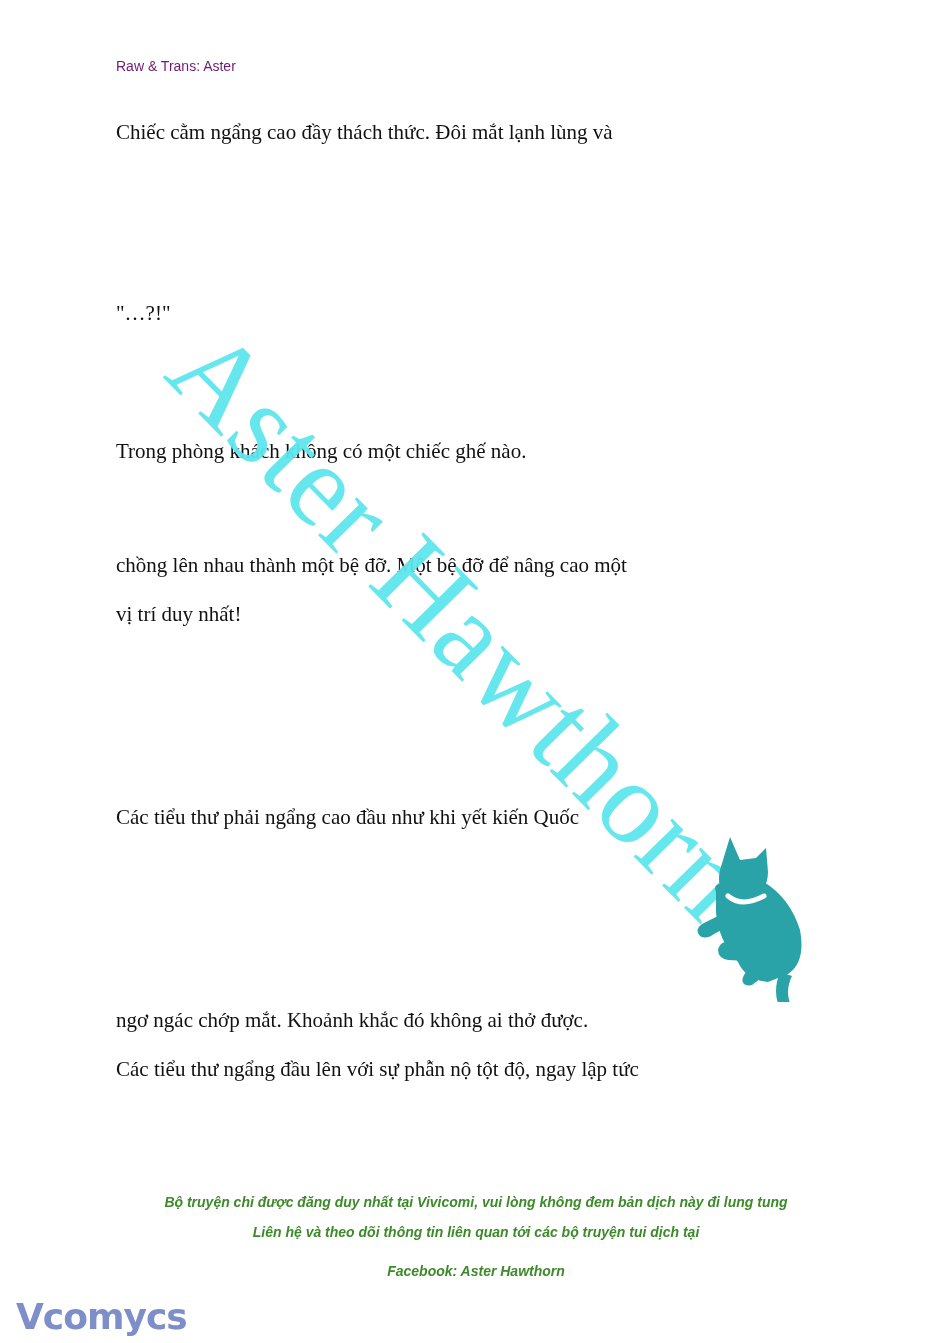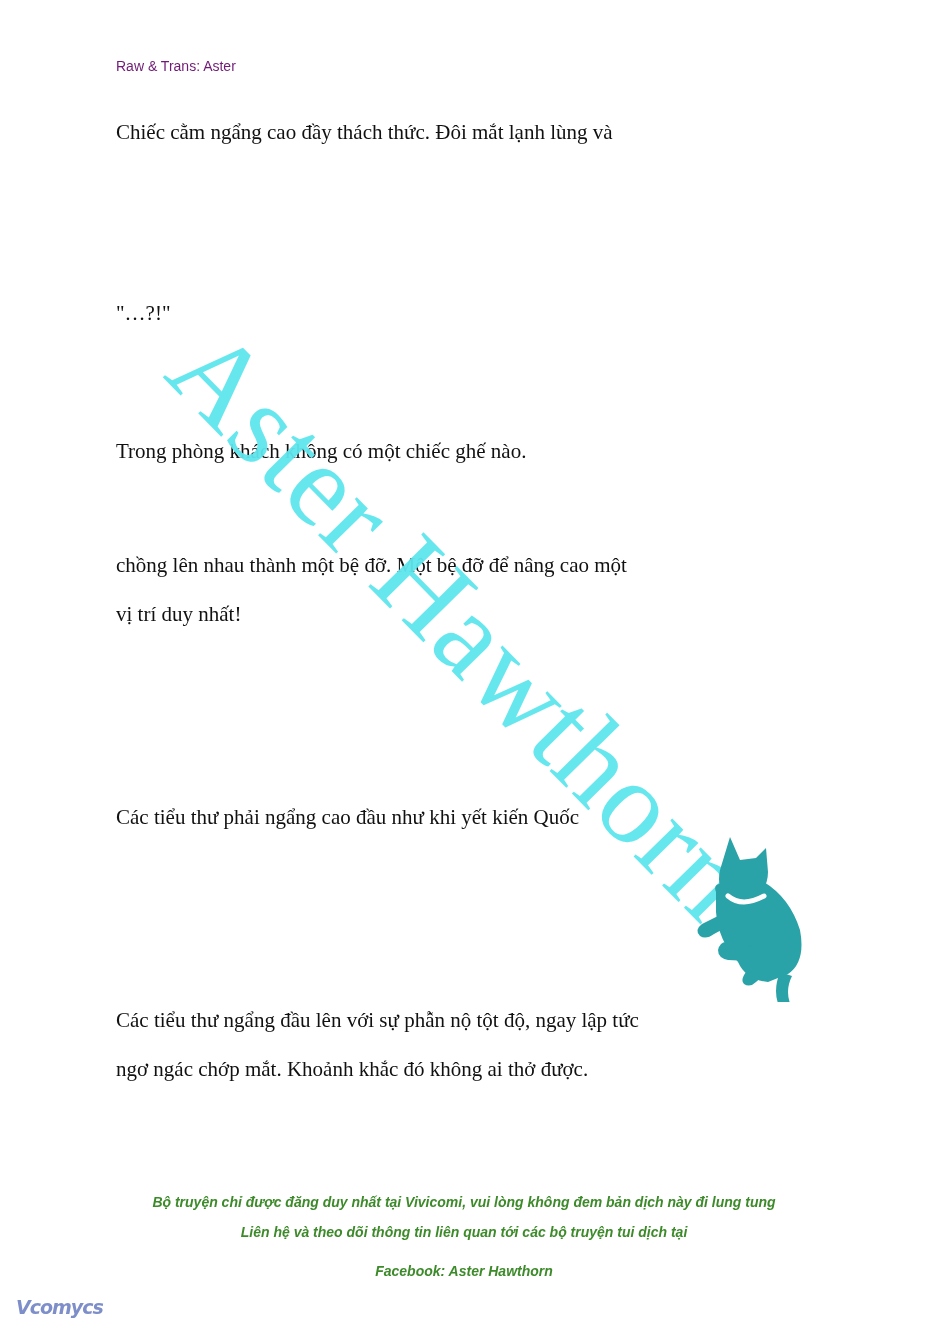--- a/index.html
+++ b/index.html
@@ -53,37 +53,36 @@
     }
     .cat {
       position: absolute;
       left: 668px;
       top: 812px;
       width: 160px;
       height: 190px;
     }
     .footer {
       position: absolute;
-      left: 0;
+      left: 12px;
       width: 928px;
       text-align: center;
       font-family: "Liberation Sans", sans-serif;
       font-style: italic;
       font-weight: bold;
       font-size: 14px;
       color: #3d8a2a;
     }
     .logo {
       position: absolute;
       left: 16px;
       top: 1296px;
       font-family: "DejaVu Sans", sans-serif;
-      font-style: italic;
       font-weight: bold;
-      font-size: 19px;
+      font-size: 36px;
       color: #7d8ec9;
       letter-spacing: -1px;
     }
   </style>
 </head>
 <body>
 
 <div class="header-credit">Raw &amp; Trans: Aster</div>
 
 <div class="para" style="top:108px;">
@@ -101,22 +100,22 @@
 <div class="para" style="top:541px;">
   <span class="line">chồng lên nhau thành một bệ đỡ. Một bệ đỡ để nâng cao một</span>
   <span class="line">vị trí duy nhất!</span>
 </div>
 
 <div class="para" style="top:793px;">
   <span class="line">Các tiểu thư phải ngẩng cao đầu như khi yết kiến Quốc</span>
 </div>
 
 <div class="para" style="top:996px;">
+  <span class="line">ngơ ngác chớp mắt. Khoảnh khắc đó không ai thở được.</span>
   <span class="line">Các tiểu thư ngẩng đầu lên với sự phẫn nộ tột độ, ngay lập tức</span>
-  <span class="line">ngơ ngác chớp mắt. Khoảnh khắc đó không ai thở được.</span>
 </div>
 
 <div class="watermark">Aster Hawthorn</div>
 
 <div class="cat">
   <svg width="160" height="190" viewBox="0 0 160 190" xmlns="http://www.w3.org/2000/svg">
     <g fill="#2aa3a8">
 
       <path d="M52 58 L62 25 L72 48 L88 46 L98 36 L100 60 Q100 80 82 86 L60 86 Q48 78 52 58 Z"></path>
 

